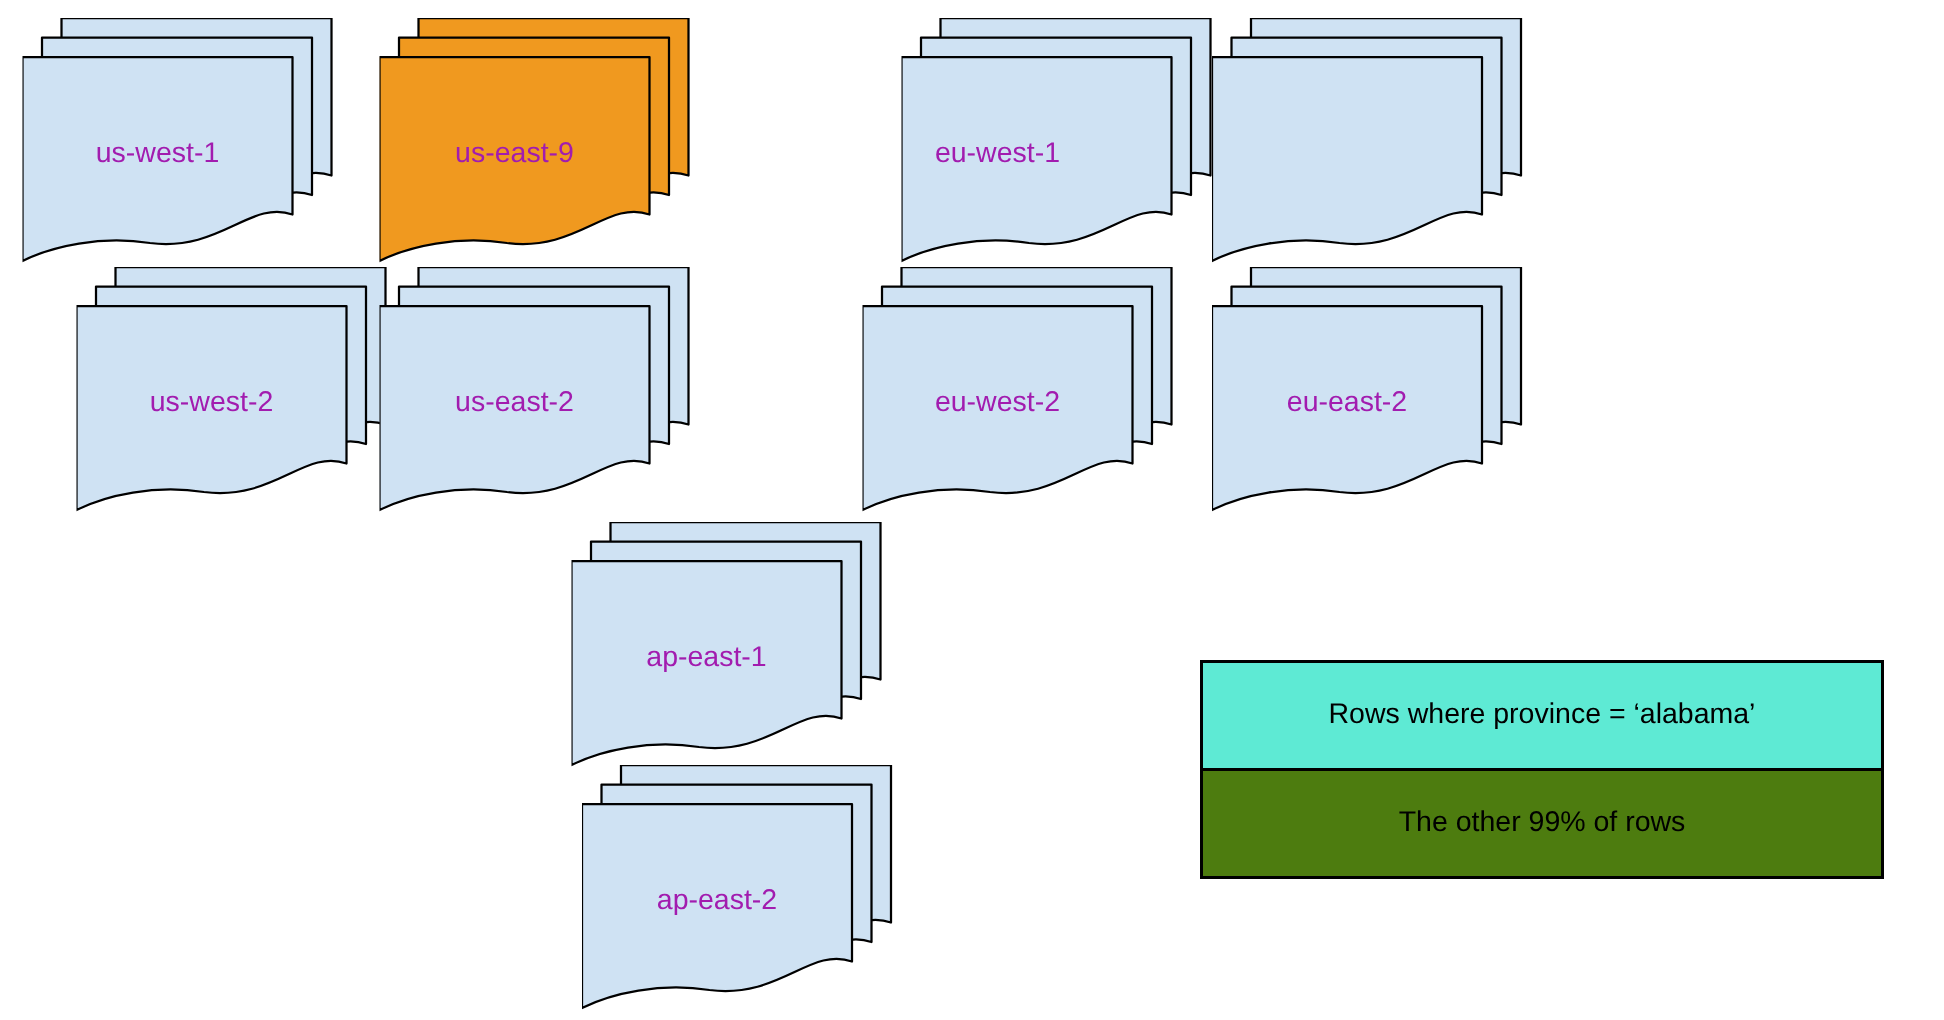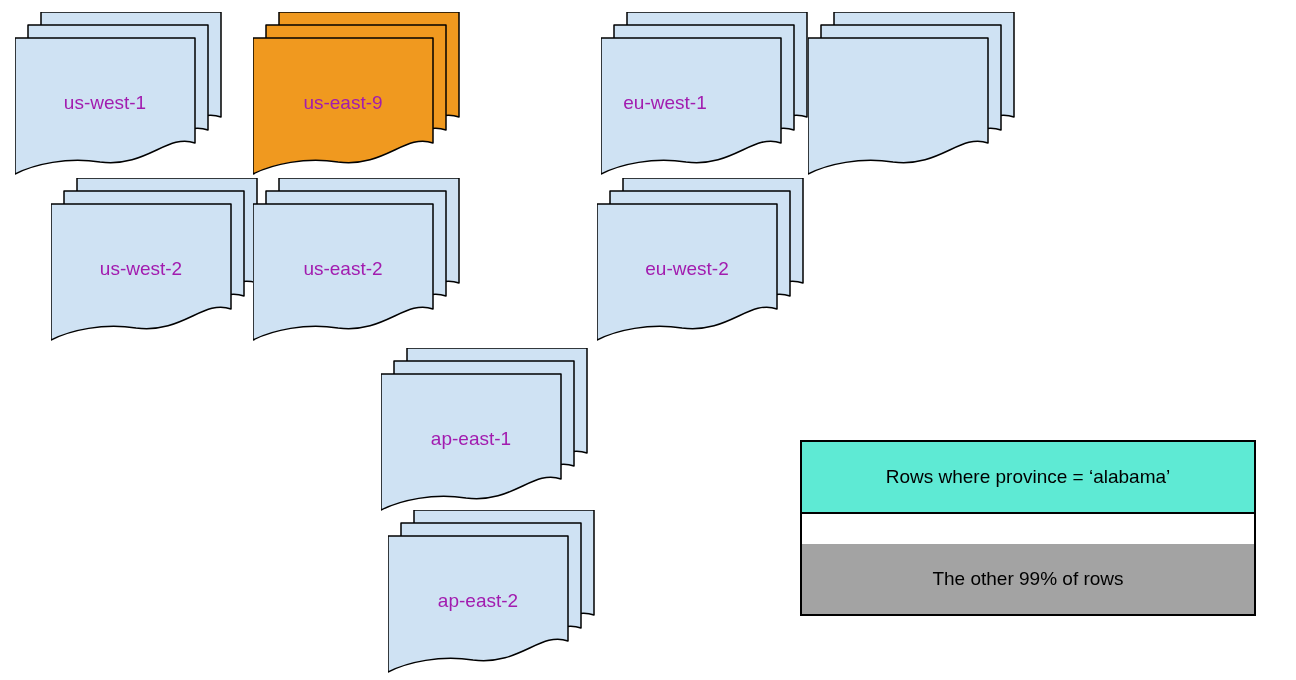--- a/index.html
+++ b/index.html
@@ -108,29 +108,37 @@
 
   <div class="stack" style="left:253px; top:178px;">
     <svg width="208" height="164" viewBox="0 0 208 164">
       <path class="doc" transform="translate(26,0)" d="M0,0 H180 V105 C152,95 132,130 85,124 C52,119 20,126 0,136 Z" fill="#cfe2f3"></path>
       <path class="doc" transform="translate(13,13)" d="M0,0 H180 V105 C152,95 132,130 85,124 C52,119 20,126 0,136 Z" fill="#cfe2f3"></path>
       <path class="doc" transform="translate(0,26)" d="M0,0 H180 V105 C152,95 132,130 85,124 C52,119 20,126 0,136 Z" fill="#cfe2f3"></path>
     </svg>
     <div class="stack-label">us-east-2</div>
   </div>
 
-  <div class="stack" style="left:597px; top:178px;">
+  <div class="stack" style="left:575px; top:178px;">
     <svg width="208" height="164" viewBox="0 0 208 164">
       <path class="doc" transform="translate(26,0)" d="M0,0 H180 V105 C152,95 132,130 85,124 C52,119 20,126 0,136 Z" fill="#cfe2f3"></path>
       <path class="doc" transform="translate(13,13)" d="M0,0 H180 V105 C152,95 132,130 85,124 C52,119 20,126 0,136 Z" fill="#cfe2f3"></path>
       <path class="doc" transform="translate(0,26)" d="M0,0 H180 V105 C152,95 132,130 85,124 C52,119 20,126 0,136 Z" fill="#cfe2f3"></path>
     </svg>
     <div class="stack-label">eu-west-2</div>
   </div>
 
+  <div class="stack" style="left:808px; top:178px;">
+    <svg width="208" height="164" viewBox="0 0 208 164">
+      <path class="doc" transform="translate(26,0)" d="M0,0 H180 V105 C152,95 132,130 85,124 C52,119 20,126 0,136 Z" fill="#cfe2f3"></path>
+      <path class="doc" transform="translate(13,13)" d="M0,0 H180 V105 C152,95 132,130 85,124 C52,119 20,126 0,136 Z" fill="#cfe2f3"></path>
+      <path class="doc" transform="translate(0,26)" d="M0,0 H180 V105 C152,95 132,130 85,124 C52,119 20,126 0,136 Z" fill="#cfe2f3"></path>
+    </svg>
+    <div class="stack-label">eu-east-2</div>
+  </div>
 
   <div class="stack" style="left:381px; top:348px;">
     <svg width="208" height="164" viewBox="0 0 208 164">
       <path class="doc" transform="translate(26,0)" d="M0,0 H180 V105 C152,95 132,130 85,124 C52,119 20,126 0,136 Z" fill="#cfe2f3"></path>
       <path class="doc" transform="translate(13,13)" d="M0,0 H180 V105 C152,95 132,130 85,124 C52,119 20,126 0,136 Z" fill="#cfe2f3"></path>
       <path class="doc" transform="translate(0,26)" d="M0,0 H180 V105 C152,95 132,130 85,124 C52,119 20,126 0,136 Z" fill="#cfe2f3"></path>
     </svg>
     <div class="stack-label">ap-east-1</div>
   </div>
 
@@ -140,18 +148,18 @@
       <path class="doc" transform="translate(13,13)" d="M0,0 H180 V105 C152,95 132,130 85,124 C52,119 20,126 0,136 Z" fill="#cfe2f3"></path>
       <path class="doc" transform="translate(0,26)" d="M0,0 H180 V105 C152,95 132,130 85,124 C52,119 20,126 0,136 Z" fill="#cfe2f3"></path>
     </svg>
     <div class="stack-label">ap-east-2</div>
   </div>
 
   <div class="legend">
     <div class="legend-row first" style="background-color: #5eead4;">
       <span>Rows where province = ‘alabama’</span>
     </div>
-    <div class="legend-row" style="background-color: #a3a3a3; margin-top: 30px;">
+    <div class="legend-row" style="background-color: #4d7c0f;">
       <span>The other 99% of rows</span>
     </div>
   </div>
 
 </div>
 
 </body></html>

